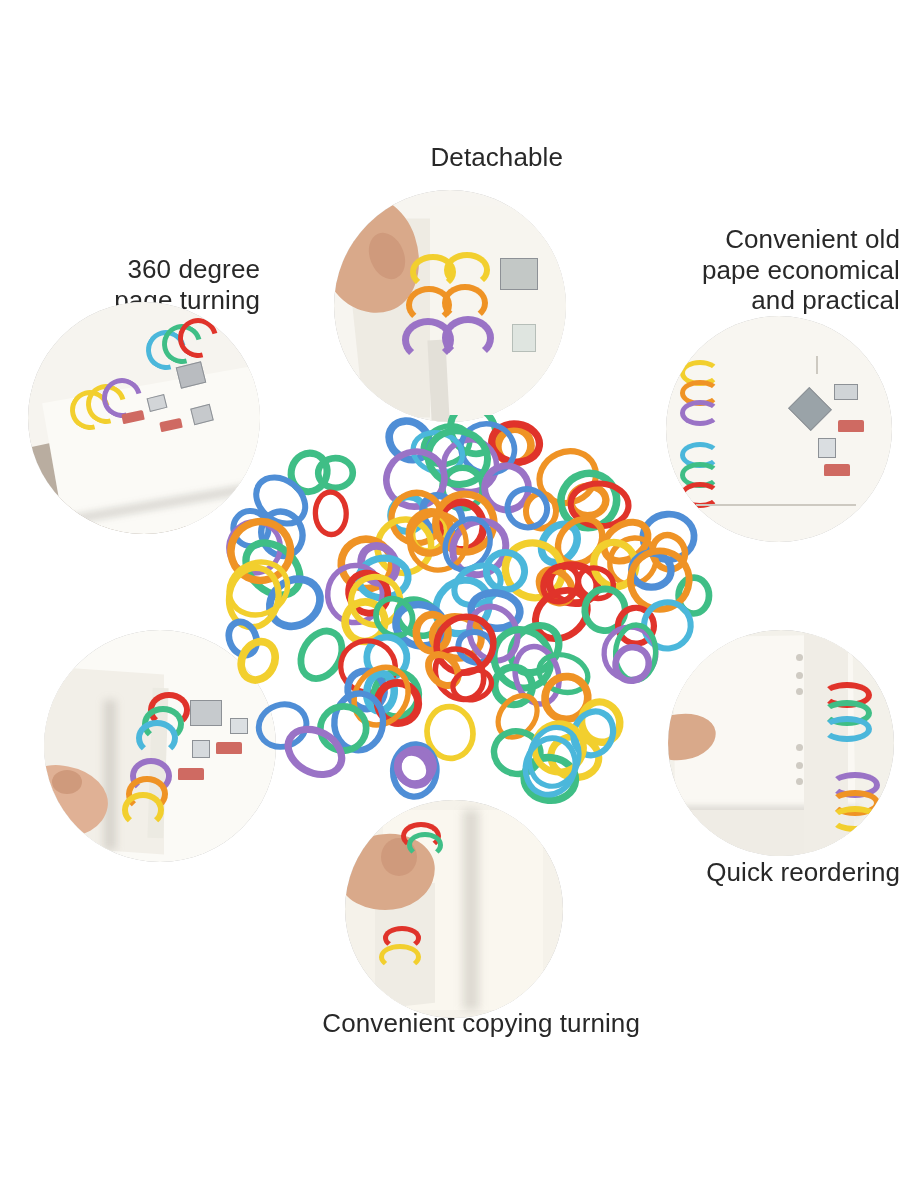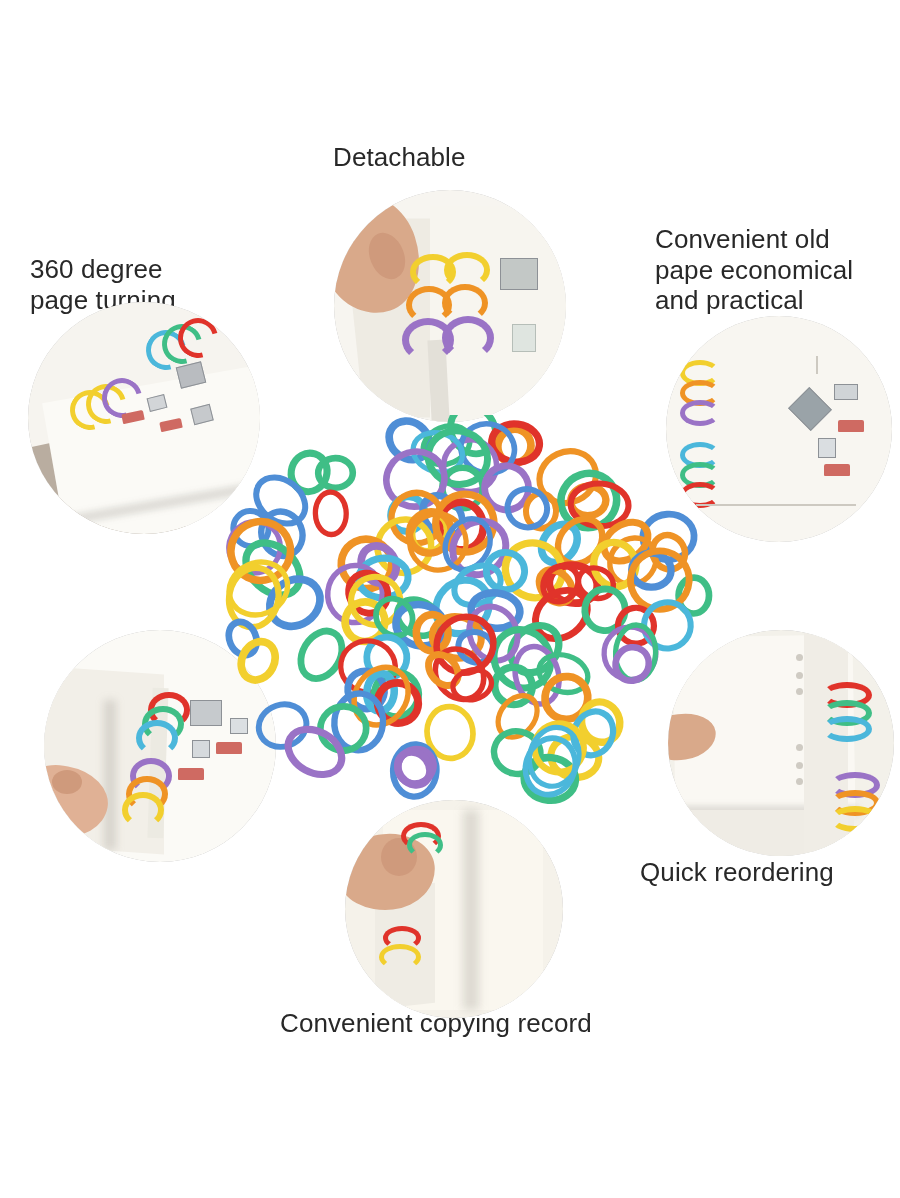--- a/index.html
+++ b/index.html
@@ -22,21 +22,21 @@
 
   
   .feature-label {
     position: absolute;
     color: #282828;
     font-family: "Liberation Sans", sans-serif;
     font-size: 26px;
     line-height: 1.18;
     font-weight: 400;
     letter-spacing: 0.1px;
-    text-align: left;
+    text-align: right;
     white-space: pre-line;
     -webkit-font-smoothing: antialiased;
   }
 
   .label-360        { left: 30px;  top: 248px; width: 230px; margin-top: 6px; }
   .label-detach     { left: 333px; top: 142px; width: 230px; }
   .label-replacing  { left: 655px; top: 224px; width: 245px; }
   .label-multi      { left: 0px;   top: 857px; width: 290px; }
   .label-quick      { left: 640px; top: 857px; width: 260px; }
   .label-convenient { left: 280px; top: 1008px; width: 360px; }
@@ -258,21 +258,21 @@
       <div class="mini-ring" style="left:154px; top:52px; width:38px; height:14px; border-width:6px; border-color:#e0332a; border-left-color:transparent;"></div>
       <div class="mini-ring" style="left:154px; top:70px; width:38px; height:14px; border-width:6px; border-color:#3fbe86; border-left-color:transparent;"></div>
       <div class="mini-ring" style="left:154px; top:86px; width:38px; height:14px; border-width:6px; border-color:#4bb7db; border-left-color:transparent;"></div>
 
       <div class="mini-ring" style="left:162px; top:142px; width:38px; height:14px; border-width:6px; border-color:#9a73c6; border-left-color:transparent;"></div>
       <div class="mini-ring" style="left:162px; top:160px; width:38px; height:14px; border-width:6px; border-color:#ef9325; border-left-color:transparent;"></div>
       <div class="mini-ring" style="left:162px; top:176px; width:38px; height:14px; border-width:6px; border-color:#f2cf2e; border-left-color:transparent;"></div>
     </div>
   </div>
 
-  <div class="feature-label label-convenient">Convenient copying record</div>
+  <div class="feature-label label-convenient">Convenient copying turning</div>
 
   <div class="photo-circle" style="left:345px; top:800px; width:218px; height:218px;">
     <div class="photo-inner">
       <div class="paper" style="left:-12px; top:-12px; width:250px; height:250px; background:#f5f2ea;"></div>
 
       <div class="paper paper-c" style="left:38px; top:10px; width:160px; height:200px; background:#faf7ef;"></div>
       <div class="paper-shadow" style="left:118px; top:10px; width:16px; height:200px; filter:blur(5px);"></div>
       <div class="paper" style="left:30px; top:86px; width:60px; height:120px; background:#efece4; transform:skewY(-6deg);"></div>
 
       <div class="hand" style="left:-6px; top:34px; width:96px; height:76px; transform:rotate(-6deg);"></div>

